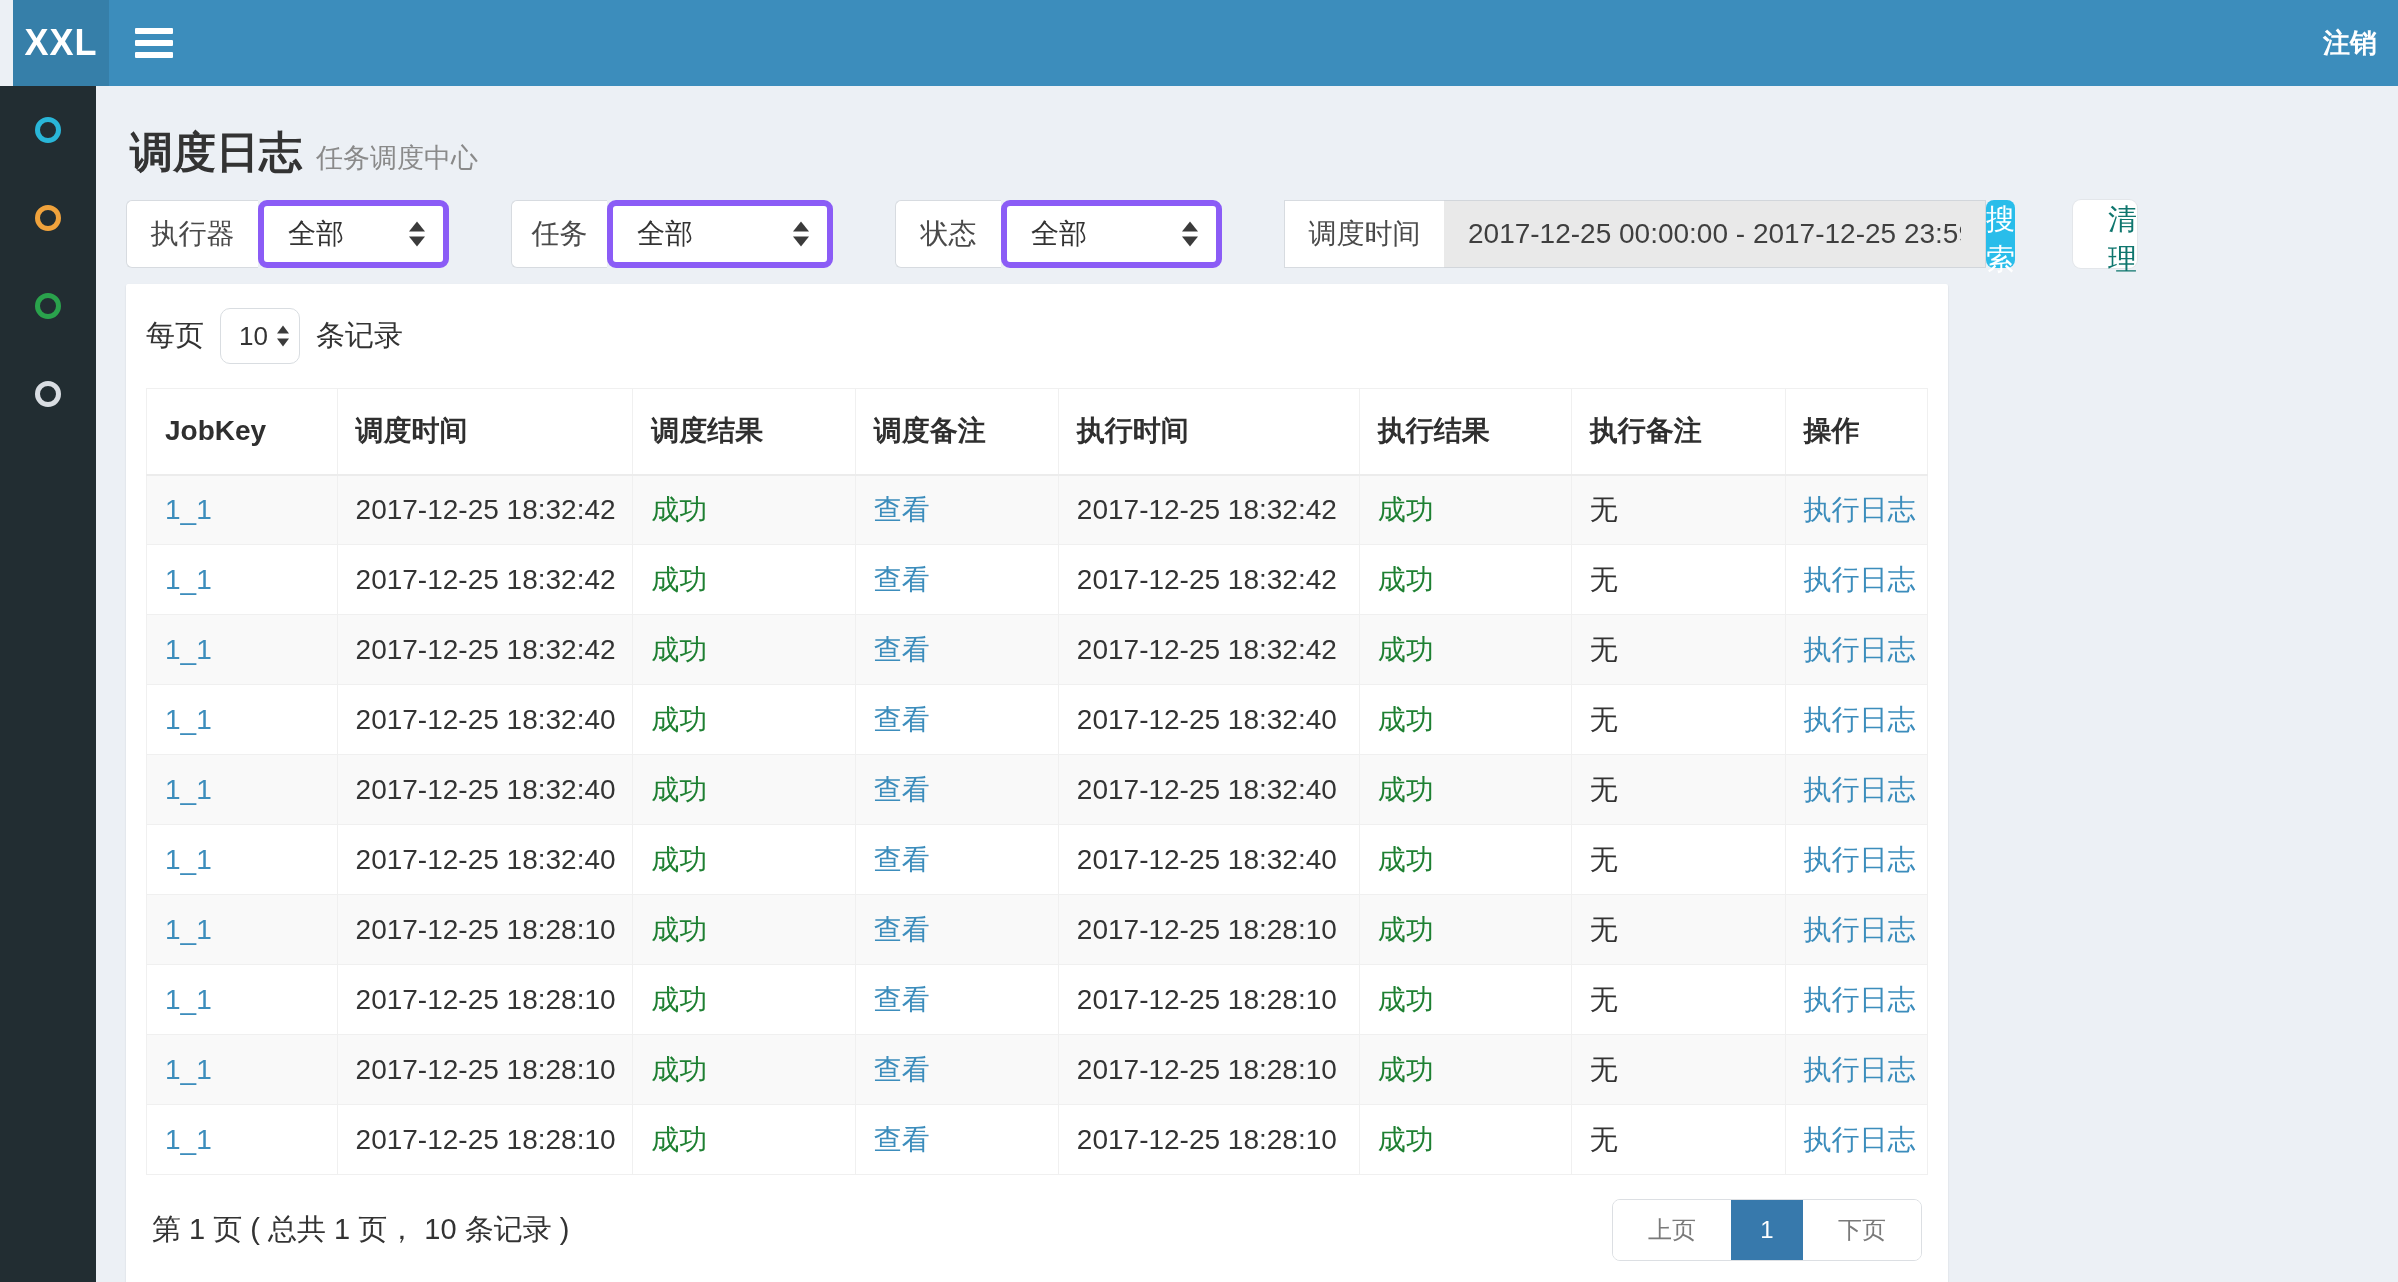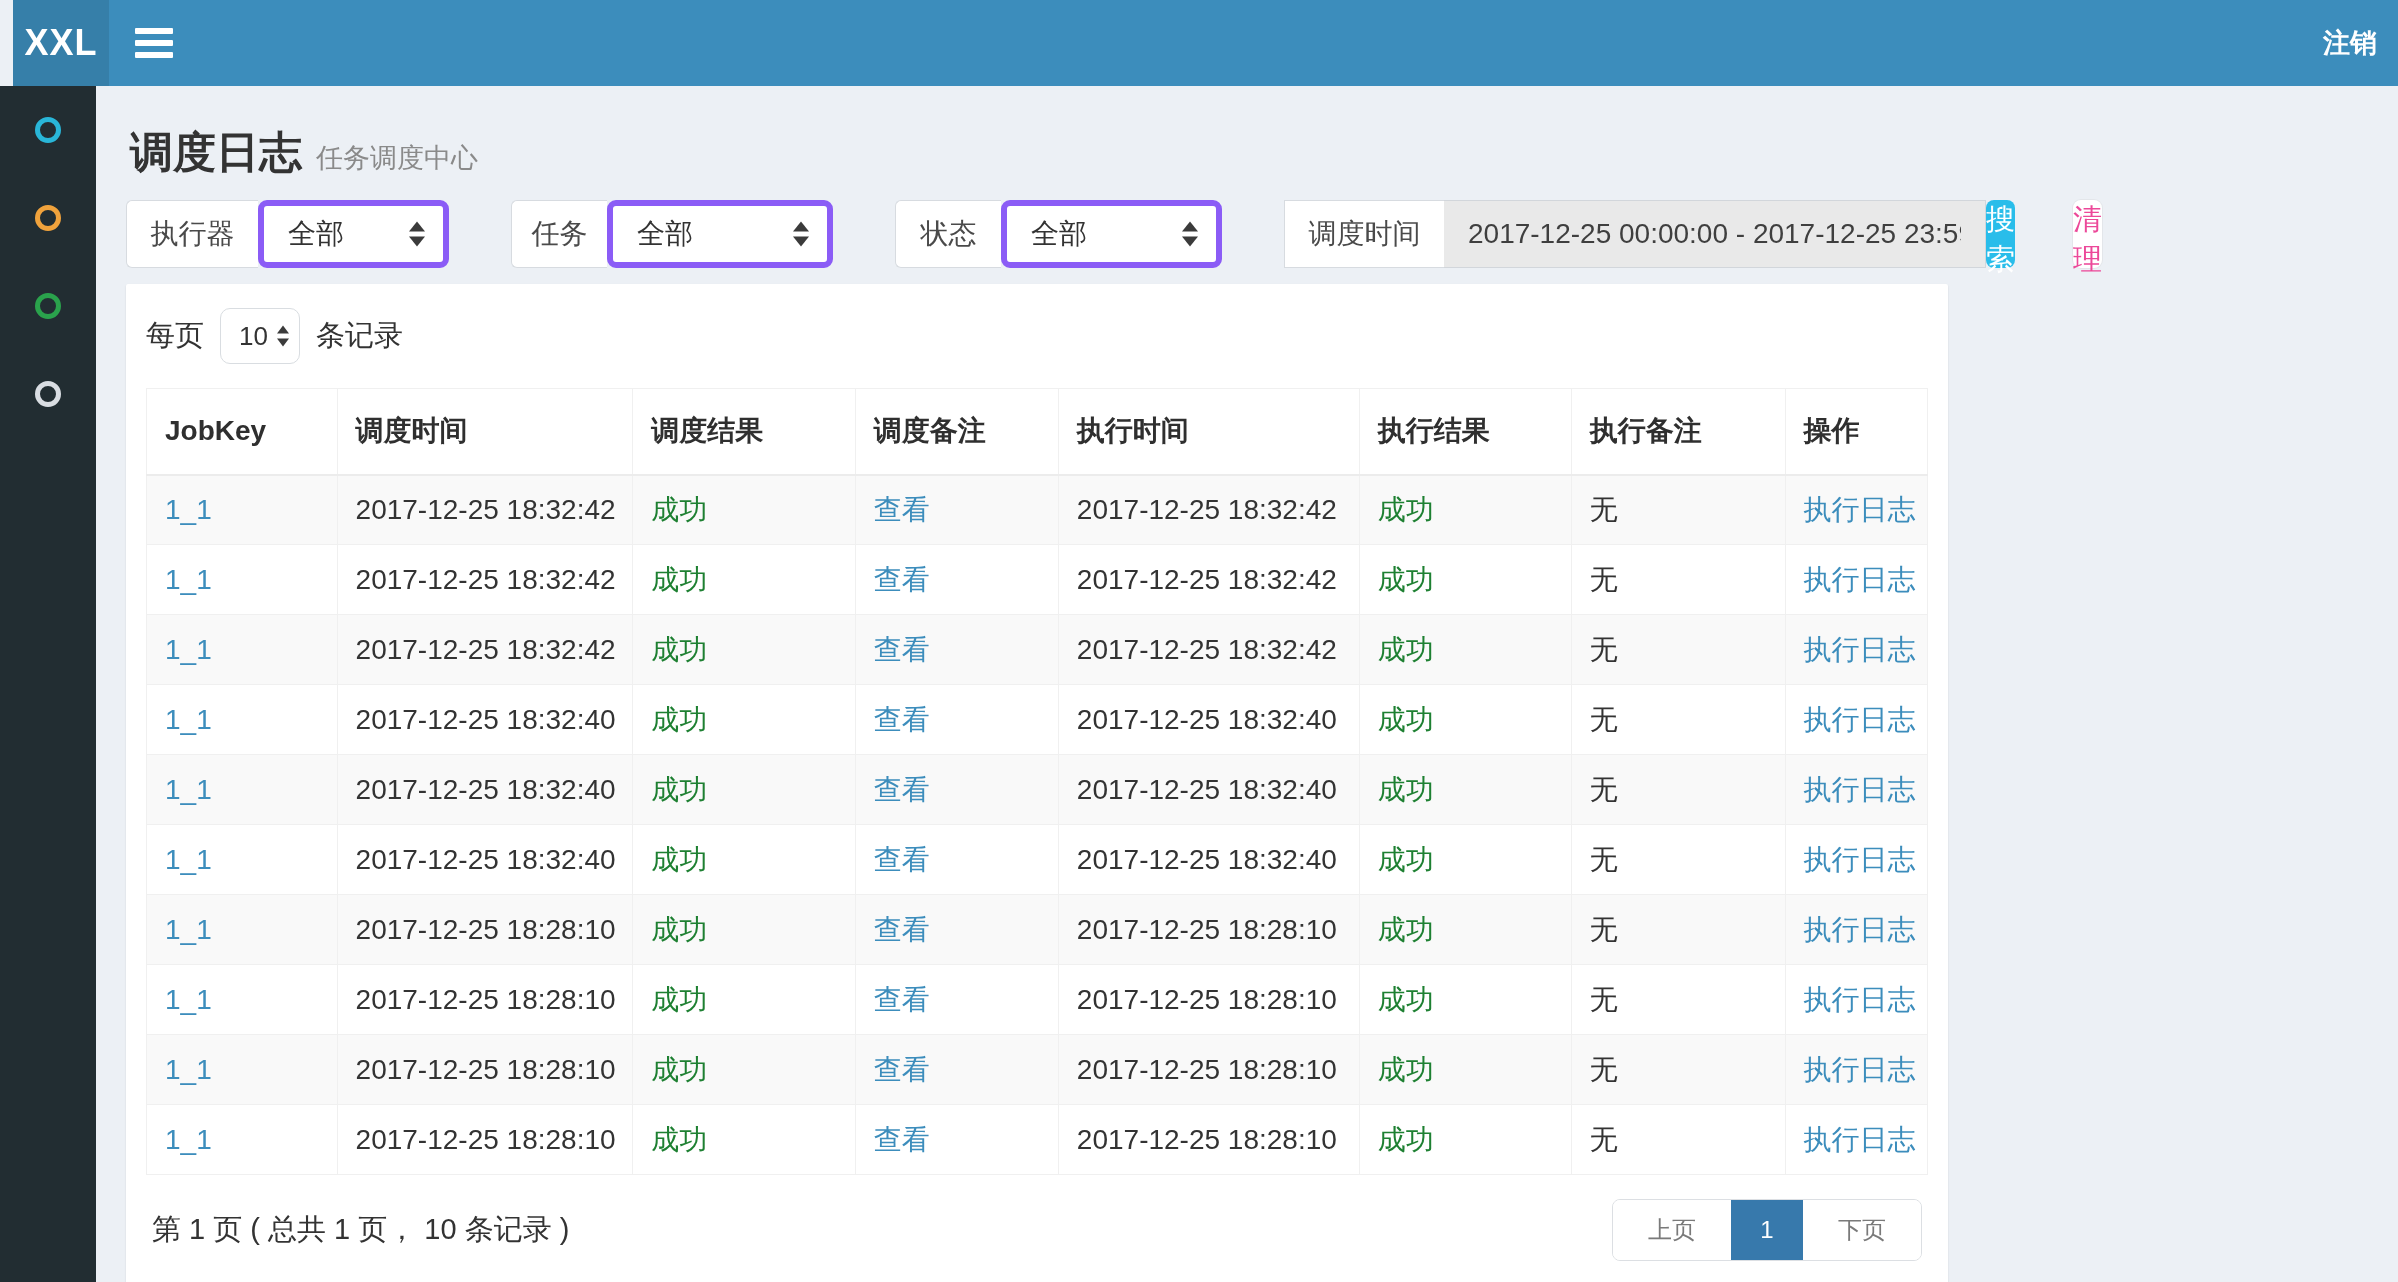--- a/index.html
+++ b/index.html
@@ -39,21 +39,21 @@
             display:flex;align-items:center;justify-content:center;font-size:28px;color:#4a4a4a;}
   .selectbox{position:relative;background:#fff;border:6px solid #8b5cf6;border-radius:9px;height:68px;
              display:flex;align-items:center;padding:0 54px 0 24px;font-size:28px;color:#333;cursor:pointer;}
   .spinner{position:absolute;right:18px;top:50%;transform:translateY(-50%);display:flex;flex-direction:column;gap:5px;}
   .spinner .up{width:0;height:0;border-left:8px solid transparent;border-right:8px solid transparent;border-bottom:10px solid #3b3b3b;}
   .spinner .down{width:0;height:0;border-left:8px solid transparent;border-right:8px solid transparent;border-top:10px solid #3b3b3b;}
   .date-input{height:68px;border:1px solid #d2d6db;border-left:none;background:#e9e9e9;color:#3f3f3f;
               font-size:28px;padding:0 24px;font-family:inherit;width:542px;}
   .btn{height:68px;border:none;border-radius:8px;font-size:29px;font-family:inherit;cursor:pointer;}
   .btn-search{background:var(--search-btn);color:#fff;width:132px;margin-left:auto;}
-  .btn-clear{background:#fff;color:#ec4899;width:130px;margin-left:58px;box-shadow:0 0 0 1px #e3e6ea;}
+  .btn-clear{background:#fff;color:#0f766e;width:130px;margin-left:58px;box-shadow:0 0 0 1px #e3e6ea;padding-left:35px;}
 
   
   .w-exec  .ig-addon{width:132px;} .w-exec  .selectbox{width:191px;}
   .w-job   .ig-addon{width:96px;}  .w-job   .selectbox{width:226px;}
   .w-stat  .ig-addon{width:106px;} .w-stat  .selectbox{width:221px;}
   .w-time  .ig-addon{width:160px;border-radius:0;}
   .gap{margin-right:62px;}
 
   
   .box{background:#fff;margin-top:16px;padding:20px 20px 0;box-shadow:0 1px 2px rgba(0,0,0,.12);

